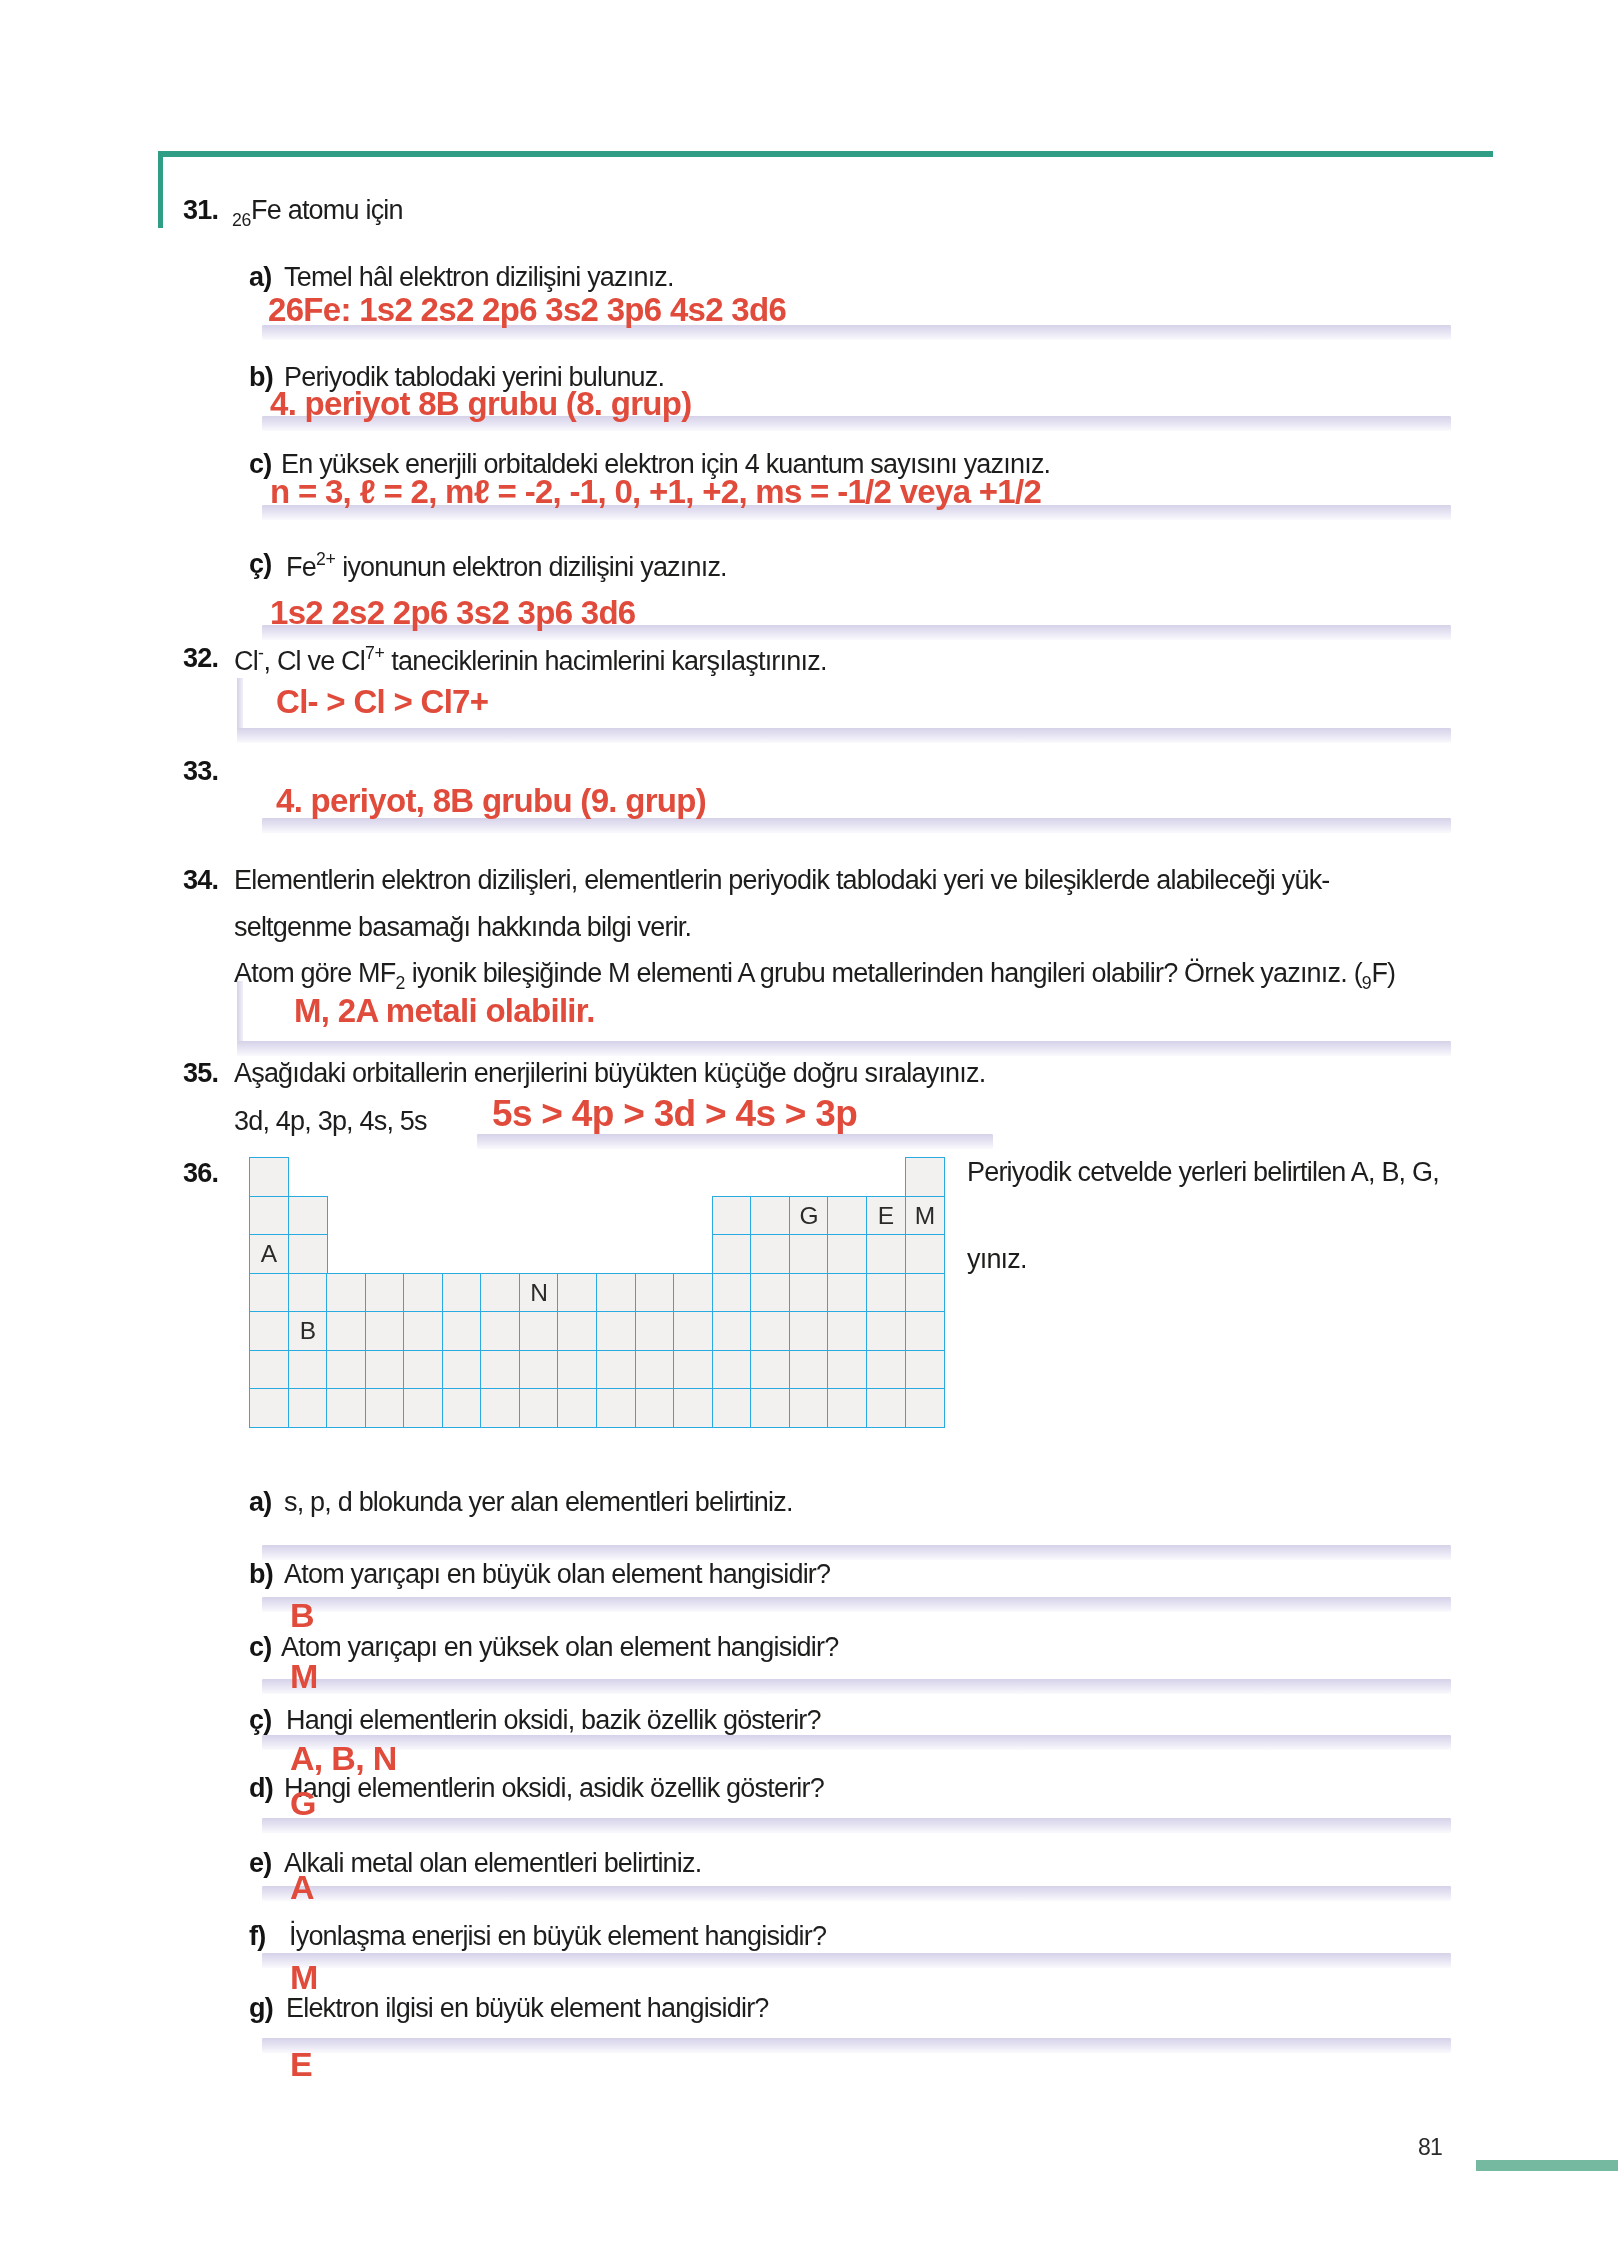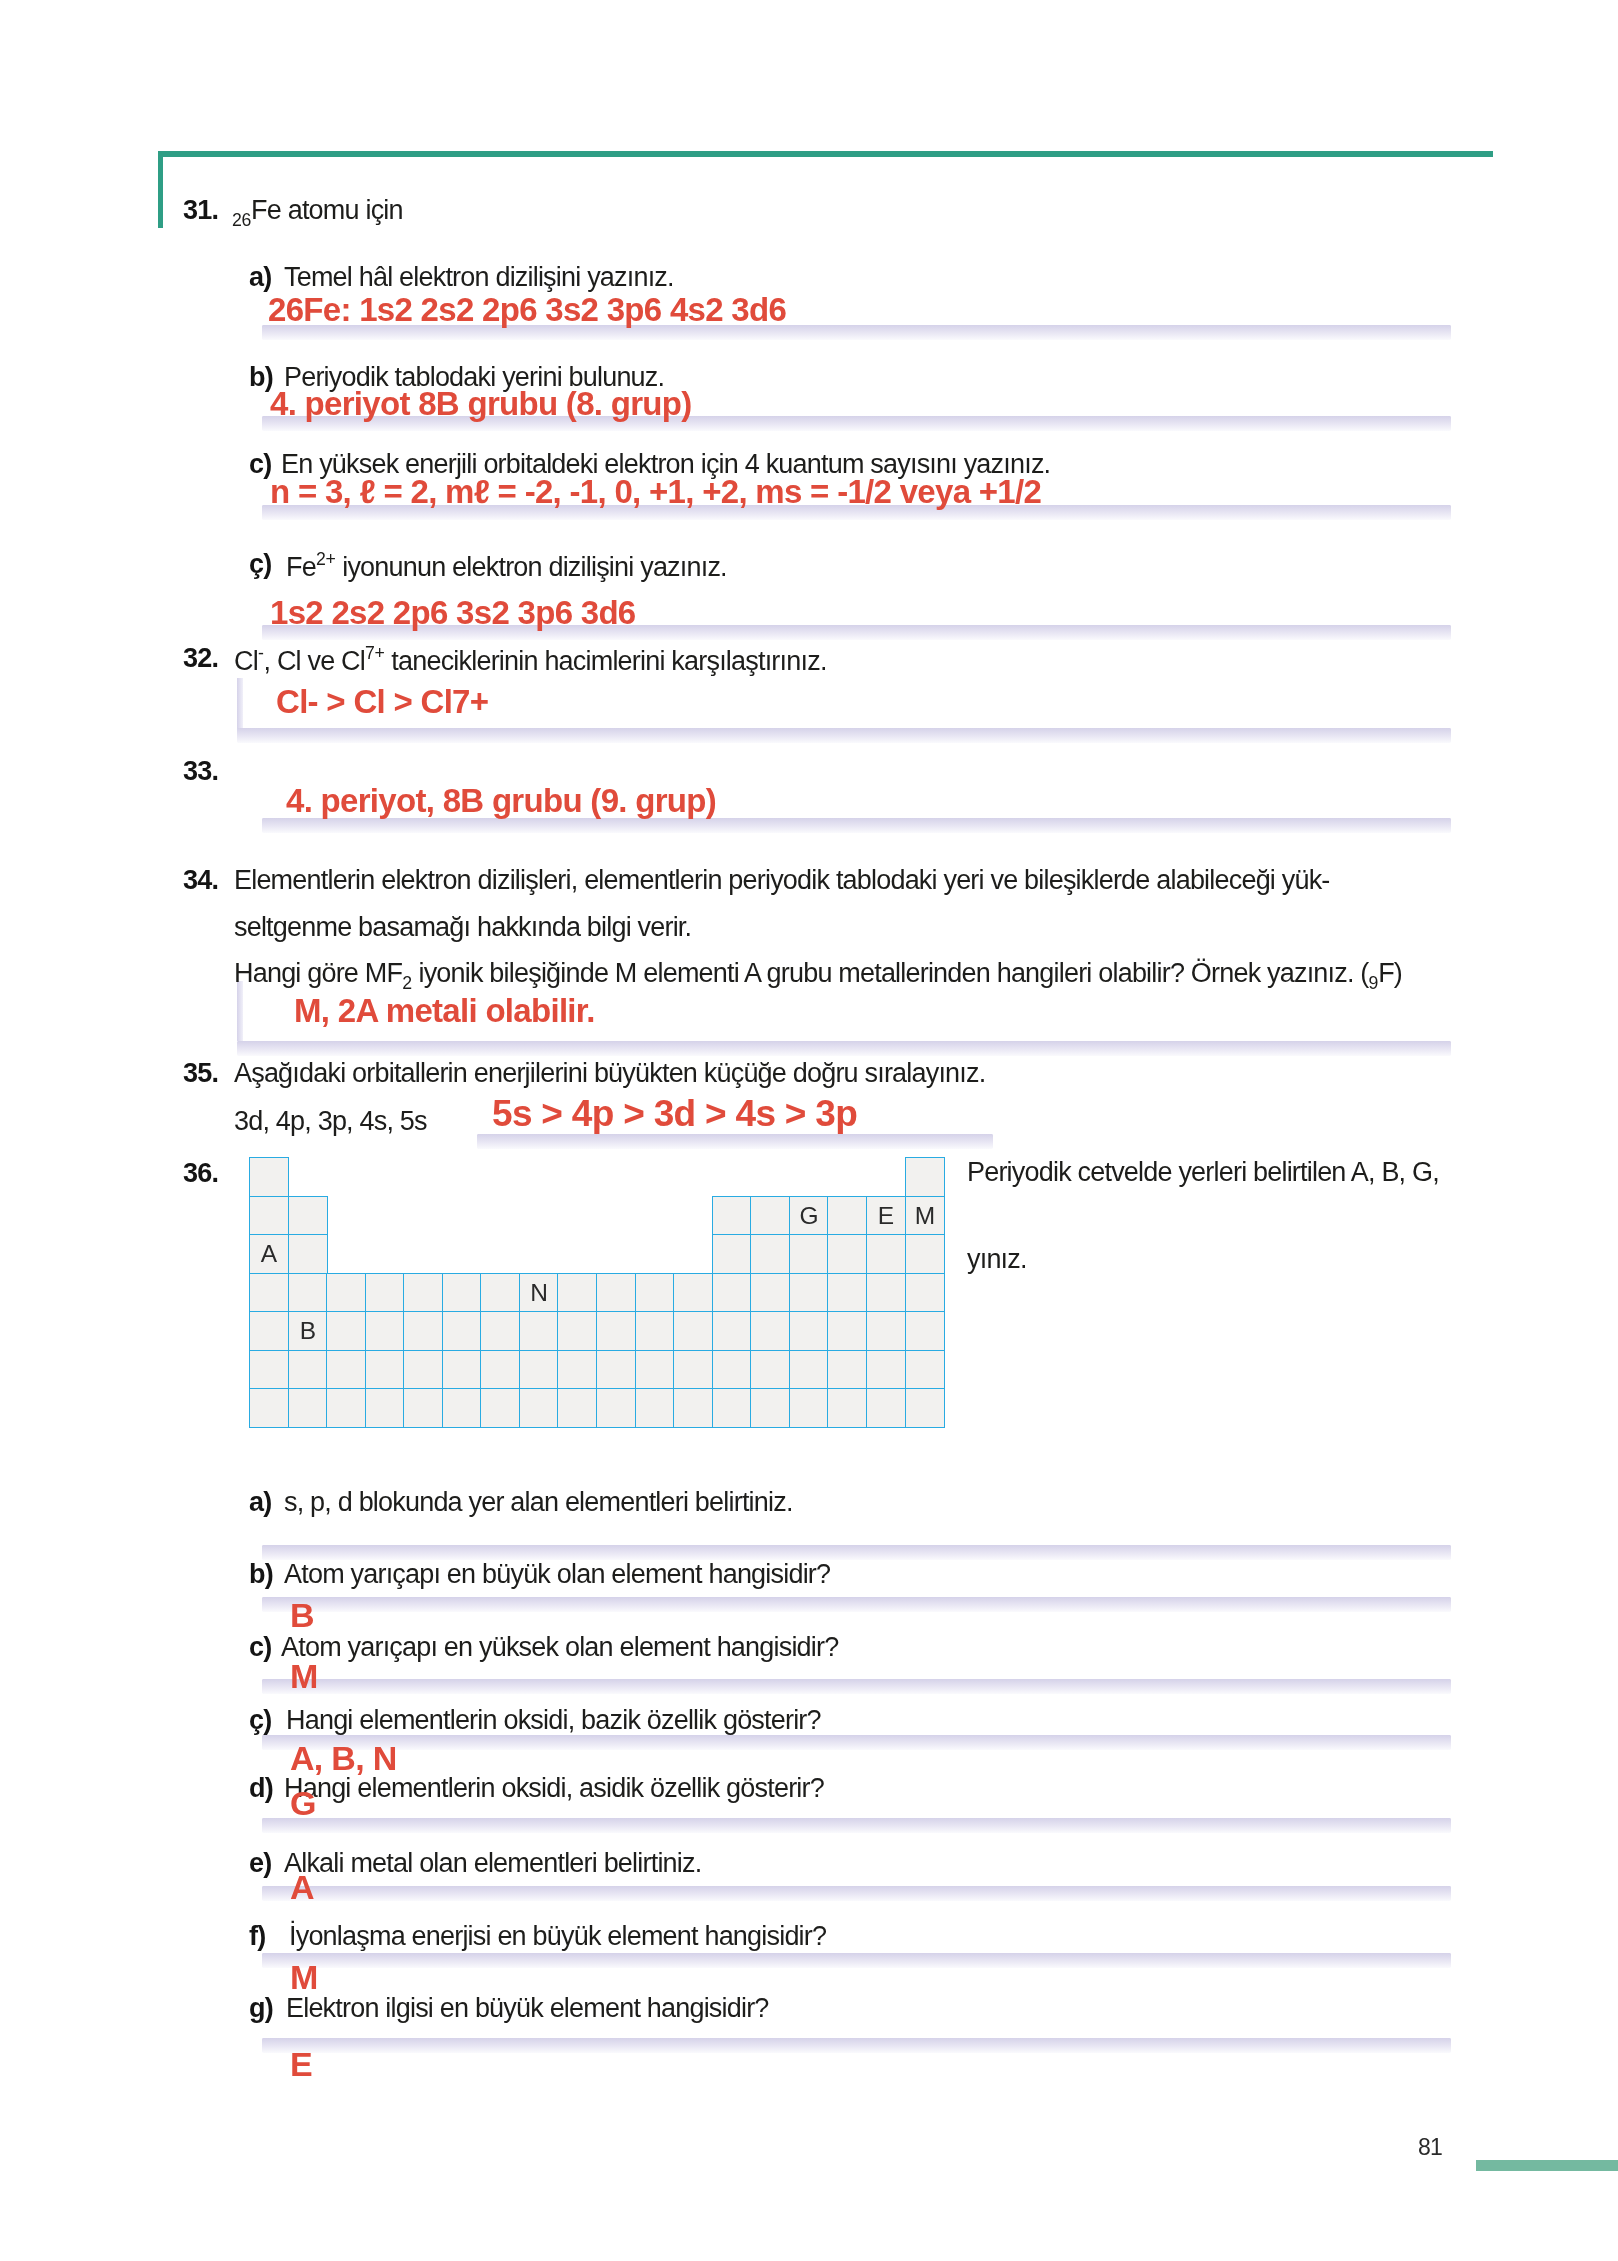--- a/index.html
+++ b/index.html
@@ -56,27 +56,27 @@
   <div class="red" style="left:270px;top:594px">1s2 2s2 2p6 3s2 3p6 3d6</div>
   <div class="band" style="left:262px;top:625px"></div>
 
   <div class="txt qnum" style="left:183px;top:643px">32.</div>
   <div class="txt" style="left:234px;top:643px"><span>Cl</span><sup>-</sup><span>, Cl ve Cl</span><sup>7+</sup><span> taneciklerinin hacimlerini karşılaştırınız.</span></div>
   <div class="sliver" style="left:237px;top:678px;height:51px"></div>
   <div class="red" style="left:276px;top:683px">Cl- &gt; Cl &gt; Cl7+</div>
   <div class="band" style="left:237px;top:728px;width:1214px"></div>
 
   <div class="txt qnum" style="left:183px;top:756px">33.</div>
-  <div class="red" style="left:286px;top:782px">4. periyot, 8B grubu (9. grup)</div>
+  <div class="red" style="left:276px;top:782px">4. periyot, 8B grubu (9. grup)</div>
   <div class="band" style="left:262px;top:818px"></div>
 
   <div class="txt qnum" style="left:183px;top:865px">34.</div>
   <div class="txt" style="left:234px;top:865px">Elementlerin elektron dizilişleri, elementlerin periyodik tablodaki yeri ve bileşiklerde alabileceği yük-</div>
   <div class="txt" style="left:234px;top:912px">seltgenme basamağı hakkında bilgi verir.</div>
-  <div class="txt" style="left:234px;top:958px"><span>Hangi göre MF</span><sub>2</sub><span> iyonik bileşiğinde M elementi A grubu metallerinden hangileri olabilir? Örnek yazınız. (</span><sub>9</sub><span>F)</span></div>
+  <div class="txt" style="left:234px;top:958px"><span>Atom göre MF</span><sub>2</sub><span> iyonik bileşiğinde M elementi A grubu metallerinden hangileri olabilir? Örnek yazınız. (</span><sub>9</sub><span>F)</span></div>
   <div class="sliver" style="left:237px;top:981px;height:60px"></div>
   <div class="red" style="left:294px;top:992px">M, 2A metali olabilir.</div>
   <div class="band" style="left:237px;top:1041px;width:1214px"></div>
 
   <div class="txt qnum" style="left:183px;top:1058px">35.</div>
   <div class="txt" style="left:234px;top:1058px">Aşağıdaki orbitallerin enerjilerini büyükten küçüğe doğru sıralayınız.</div>
   <div class="txt" style="left:234px;top:1106px">3d, 4p, 3p, 4s, 5s</div>
   <div class="red" style="left:492px;top:1093px;font-size:37px">5s &gt; 4p &gt; 3d &gt; 4s &gt; 3p</div>
   <div class="band" style="left:477px;top:1134px;width:516px"></div>
 

